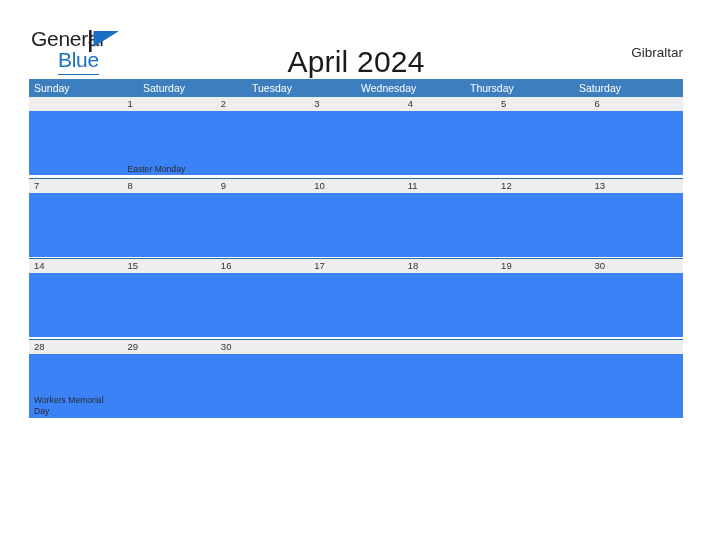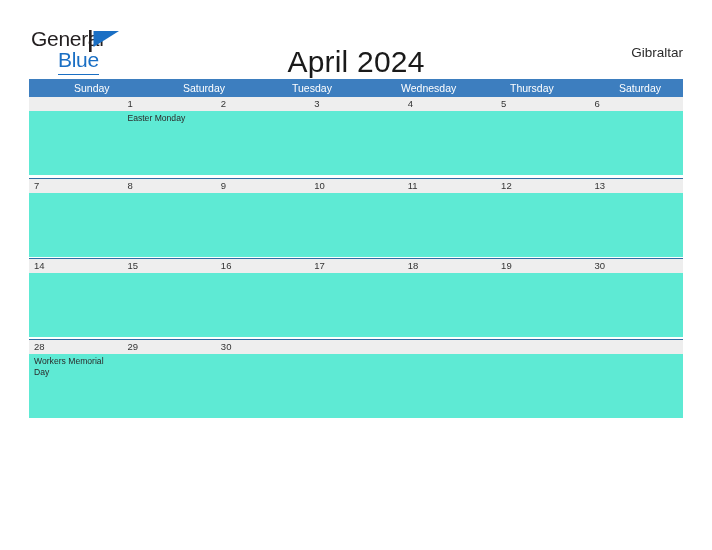--- a/index.html
+++ b/index.html
@@ -97,40 +97,40 @@
     height: 18px;
   }
   .weekday {
     flex: 1 1 0;
     font-size: 10.5px;
     line-height: 18px;
     color: #ffffff;
     padding-left: 5px;
     box-sizing: border-box;
     white-space: nowrap;
-    margin-left: 40px;
   }
   .week {
     position: relative;
     height: 80.5px;
     border-top: 1.5px solid #2e6da4;
     box-sizing: border-box;
   }
   .week:first-of-type {
     border-top: none;
   }
   .week-dates {
     display: flex;
     height: 14px;
     background: #eeeeee;
   }
   .week-body {
     display: flex;
     height: 64px;
-    background: #5eead4;
+    background: #3b82f6;
+    align-items: flex-end;
   }
   .daycell-num {
     flex: 1 1 0;
     font-size: 9.5px;
     line-height: 14px;
     color: #333333;
     padding-left: 5px;
     box-sizing: border-box;
   }
   .daycell-events {

